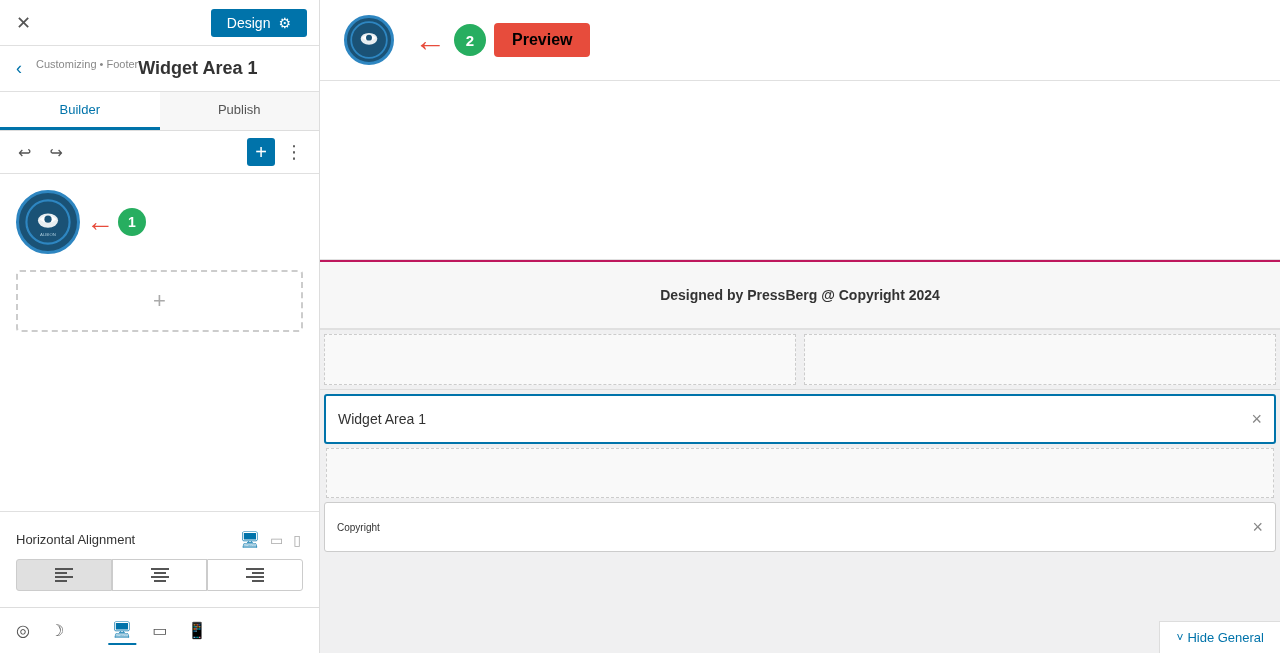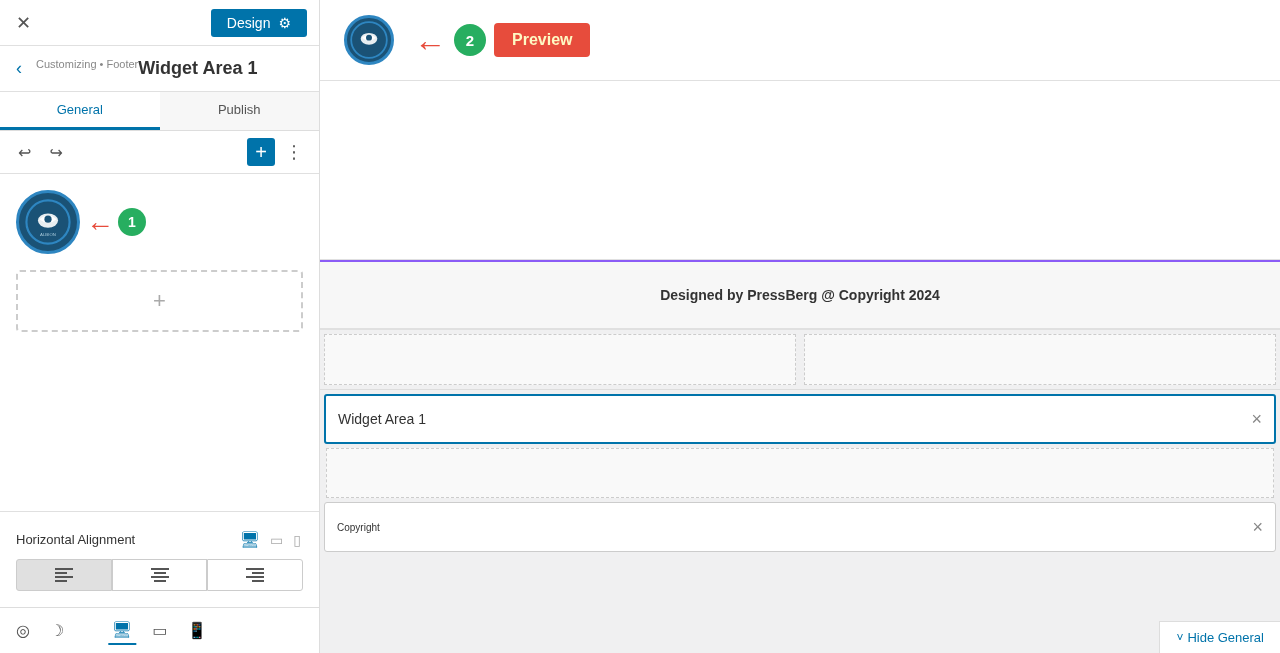--- a/index.html
+++ b/index.html
@@ -355,21 +355,21 @@
       color: #fff;
       font-size: 15px;
       font-weight: bold;
       display: flex;
       align-items: center;
       justify-content: center;
     }
 
     .preview-btn {
       background: #e74c3c;
-      color: #fef9c3;
+      color: #000000;
       border: none;
       border-radius: 4px;
       padding: 8px 18px;
       font-size: 16px;
       font-weight: 600;
       cursor: pointer;
     }
 
     .preview-arrow {
       color: #e74c3c;
@@ -428,21 +428,21 @@
 
   <div class="breadcrumb-section">
     <button class="back-arrow-btn">‹</button>
     <div class="breadcrumb-content">
       <span class="breadcrumb-label">Customizing • Footer</span>
       <span class="breadcrumb-title">Widget Area 1</span>
     </div>
   </div>
 
   <div class="tabs-row">
-    <button class="tab-btn active">General</button>
+    <button class="tab-btn active">Builder</button>
     <button class="tab-btn">Publish</button>
   </div>
 
   <div class="toolbar-row">
     <button class="toolbar-btn">↩</button>
     <button class="toolbar-btn">↪</button>
     <div class="spacer"></div>
     <button class="add-block-btn">+</button>
     <button class="more-options-btn">⋮</button>
   </div>
@@ -533,21 +533,21 @@
         <div class="preview-badge-row">
           <span class="preview-arrow">←</span>
           <div class="preview-badge">2</div>
           <button class="preview-btn">Preview</button>
         </div>
       </div>
     </div>
 
     <div style="background:#fff; min-height:180px; border-top: 1px solid #e0e0e0; border-bottom: 1px solid #e0e0e0;"></div>
 
-    <div class="preview-section-gray" style="border-top:2px solid #8b5cf6; border-bottom:2px solid #e0e0e0; background:#f7f7f7; padding: 24px; text-align:center;">
+    <div class="preview-section-gray" style="border-top:2px solid #be185d; border-bottom:2px solid #e0e0e0; background:#f7f7f7; padding: 24px; text-align:center;">
       <span class="preview-footer-text">Designed by PressBerg @ Copyright 2024</span>
     </div>
 
     <div style="display:flex; background:#f0f0f1; min-height:60px; border-bottom:1px solid #ddd;">
       <div style="flex:1; border:1px dashed #ccc; margin:4px; background:#f9f9f9;"></div>
       <div style="flex:1; border:1px dashed #ccc; margin:4px; background:#f9f9f9;"></div>
     </div>
 
     <div style="background:#f0f0f1; padding:4px 4px 0;">
       <div style="border:2px solid #0073aa; background:#fff; border-radius:3px; display:flex; align-items:center; padding:0 12px; min-height:50px; margin-bottom:4px;">

